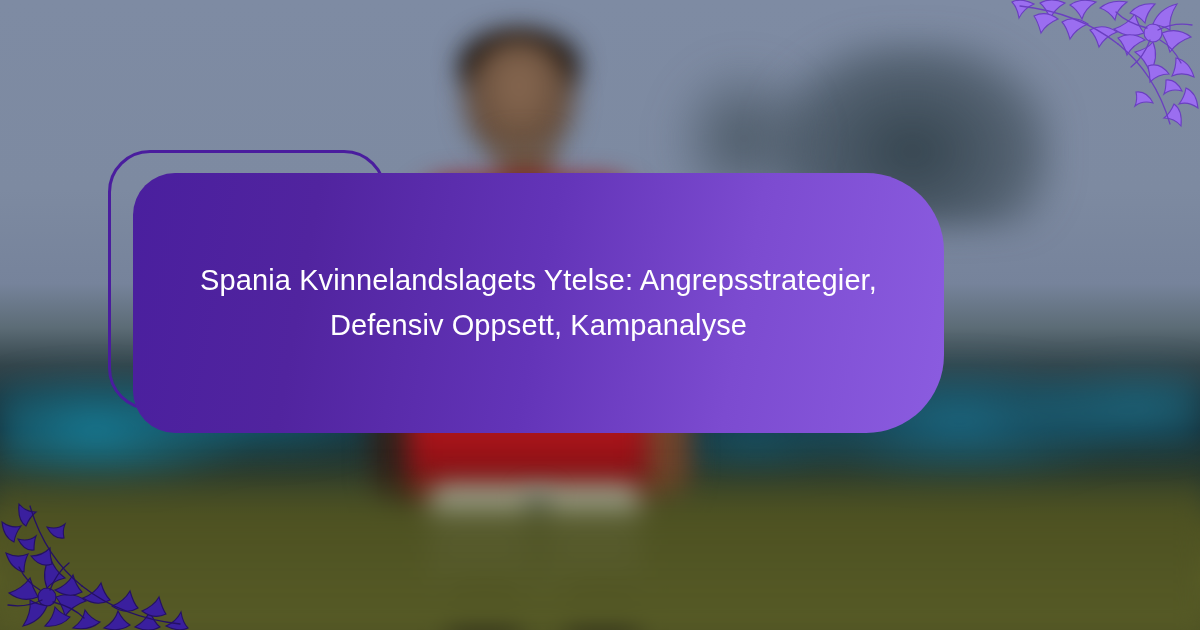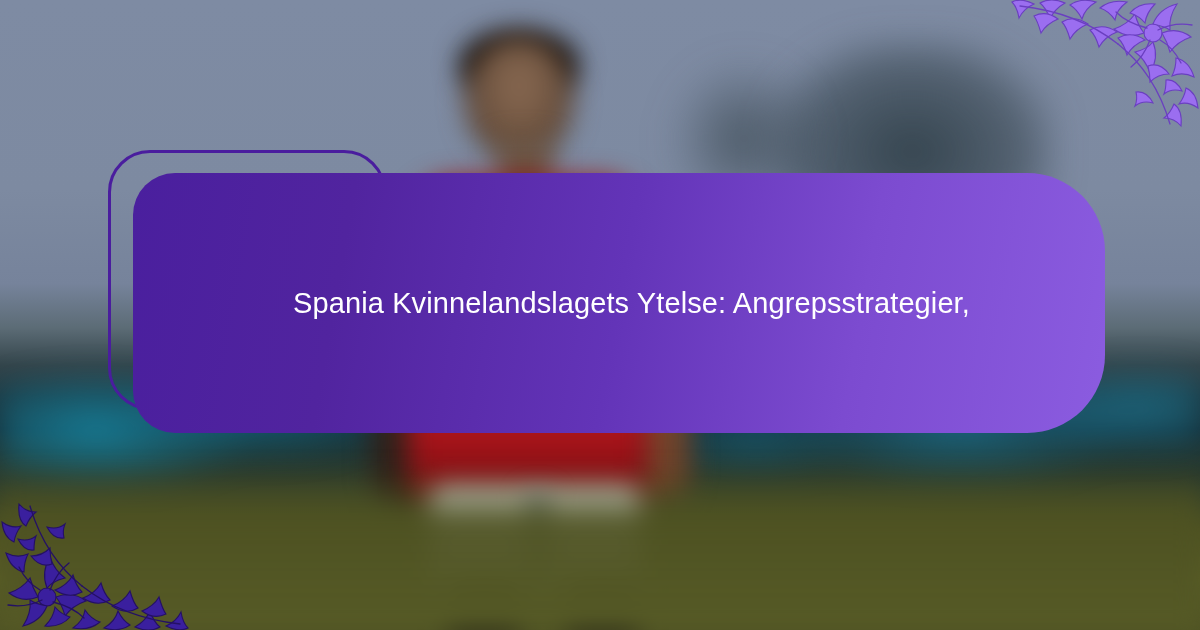--- a/index.html
+++ b/index.html
@@ -156,28 +156,27 @@
     width: 278px;
     height: 260px;
     border: 3px solid #4a1d9e;
     border-radius: 42px;
     box-sizing: border-box;
   }
   .card-fill {
     position: absolute;
     left: 133px;
     top: 173px;
-    width: 947px;
+    width: 811px;
     height: 260px;
     border-radius: 42px 78px 78px 42px;
     background: linear-gradient(100deg, #4a1f9e 0%, #51249f 22%, #6334b8 50%, #7c4bd0 74%, #8b5ce0 100%);
     display: flex;
     align-items: center;
     justify-content: center;
-    padding-left: 25px;
   }
   .card-title {
     color: #ffffff;
     font-size: 29px;
     font-weight: 400;
     line-height: 1.55;
     text-align: center;
     max-width: 780px;
     letter-spacing: 0.1px;
   }
@@ -271,16 +270,17 @@
       <path d="M30 6C66 10 100 22 128 44"></path>
       <path d="M128 44c24 19 42 46 52 80"></path>
     </g>
   </svg>
 
   <div class="card-outline"></div>
 
   <div class="card-fill">
     <div class="card-title">
       <span>Spania Kvinnelandslagets Ytelse: Angrepsstrategier,</span><br>
+      <span>Defensiv Oppsett, Kampanalyse</span>
     </div>
   </div>
 
 </div>
 
 </body></html>

